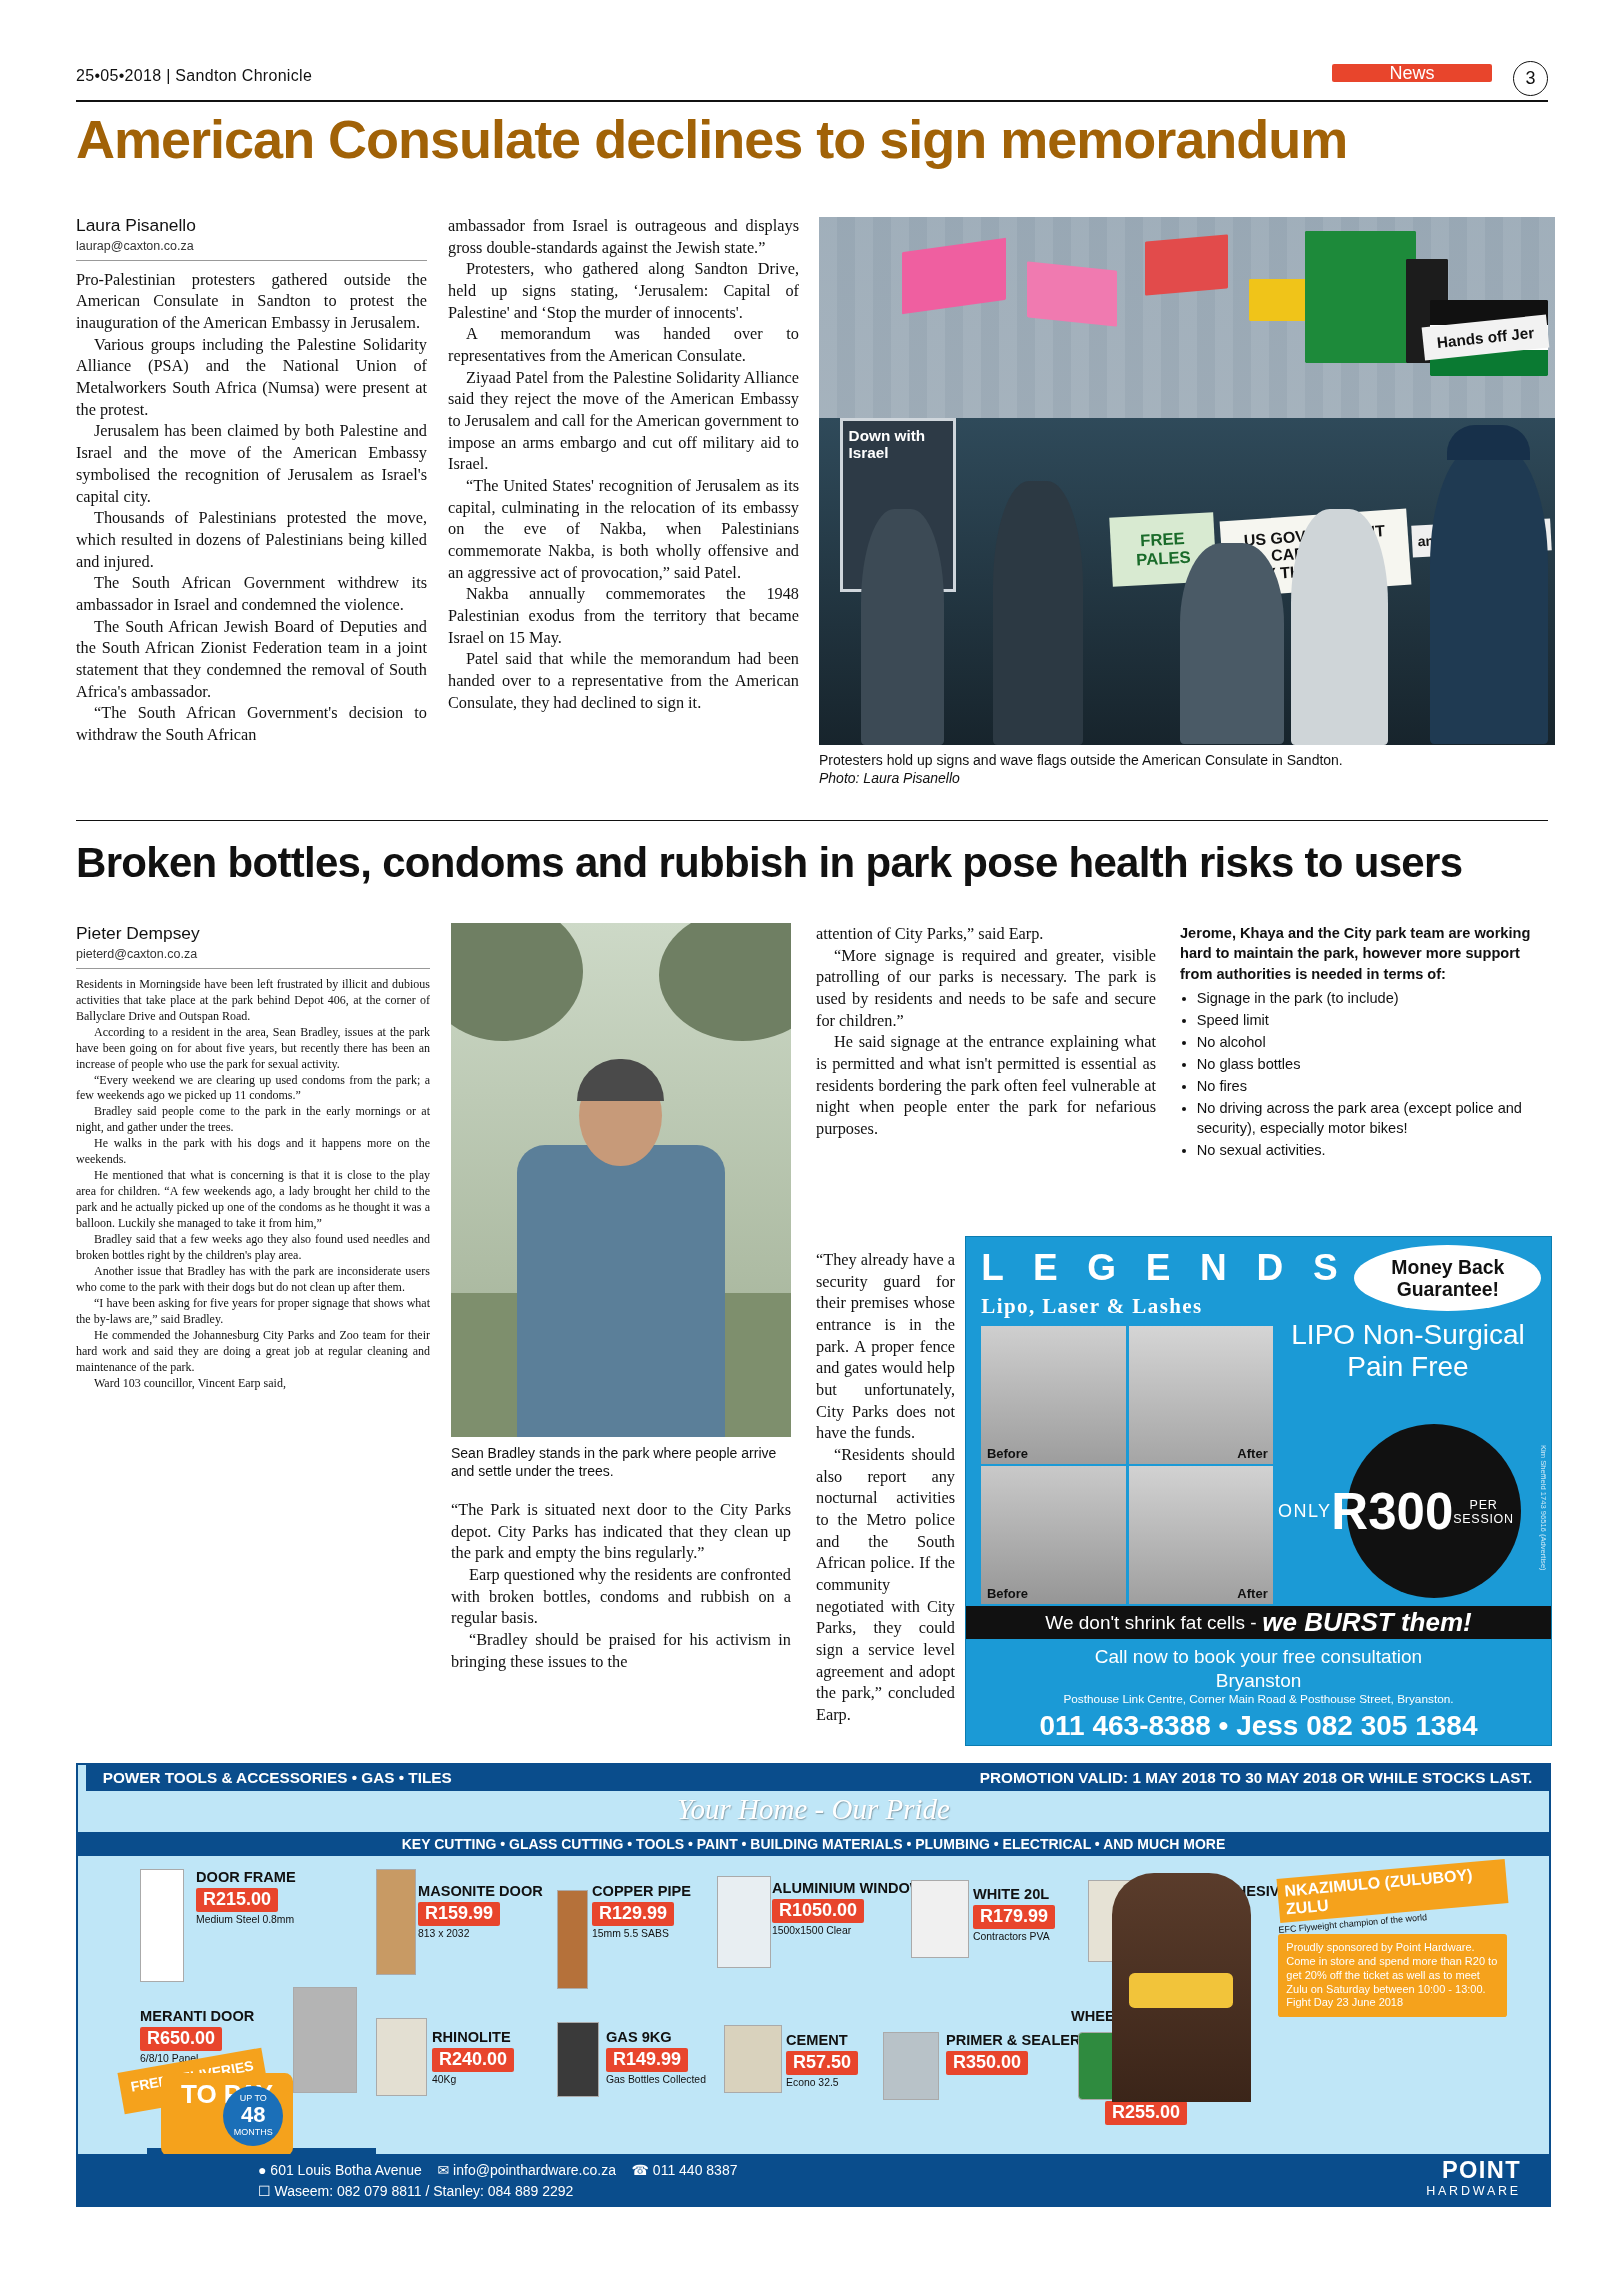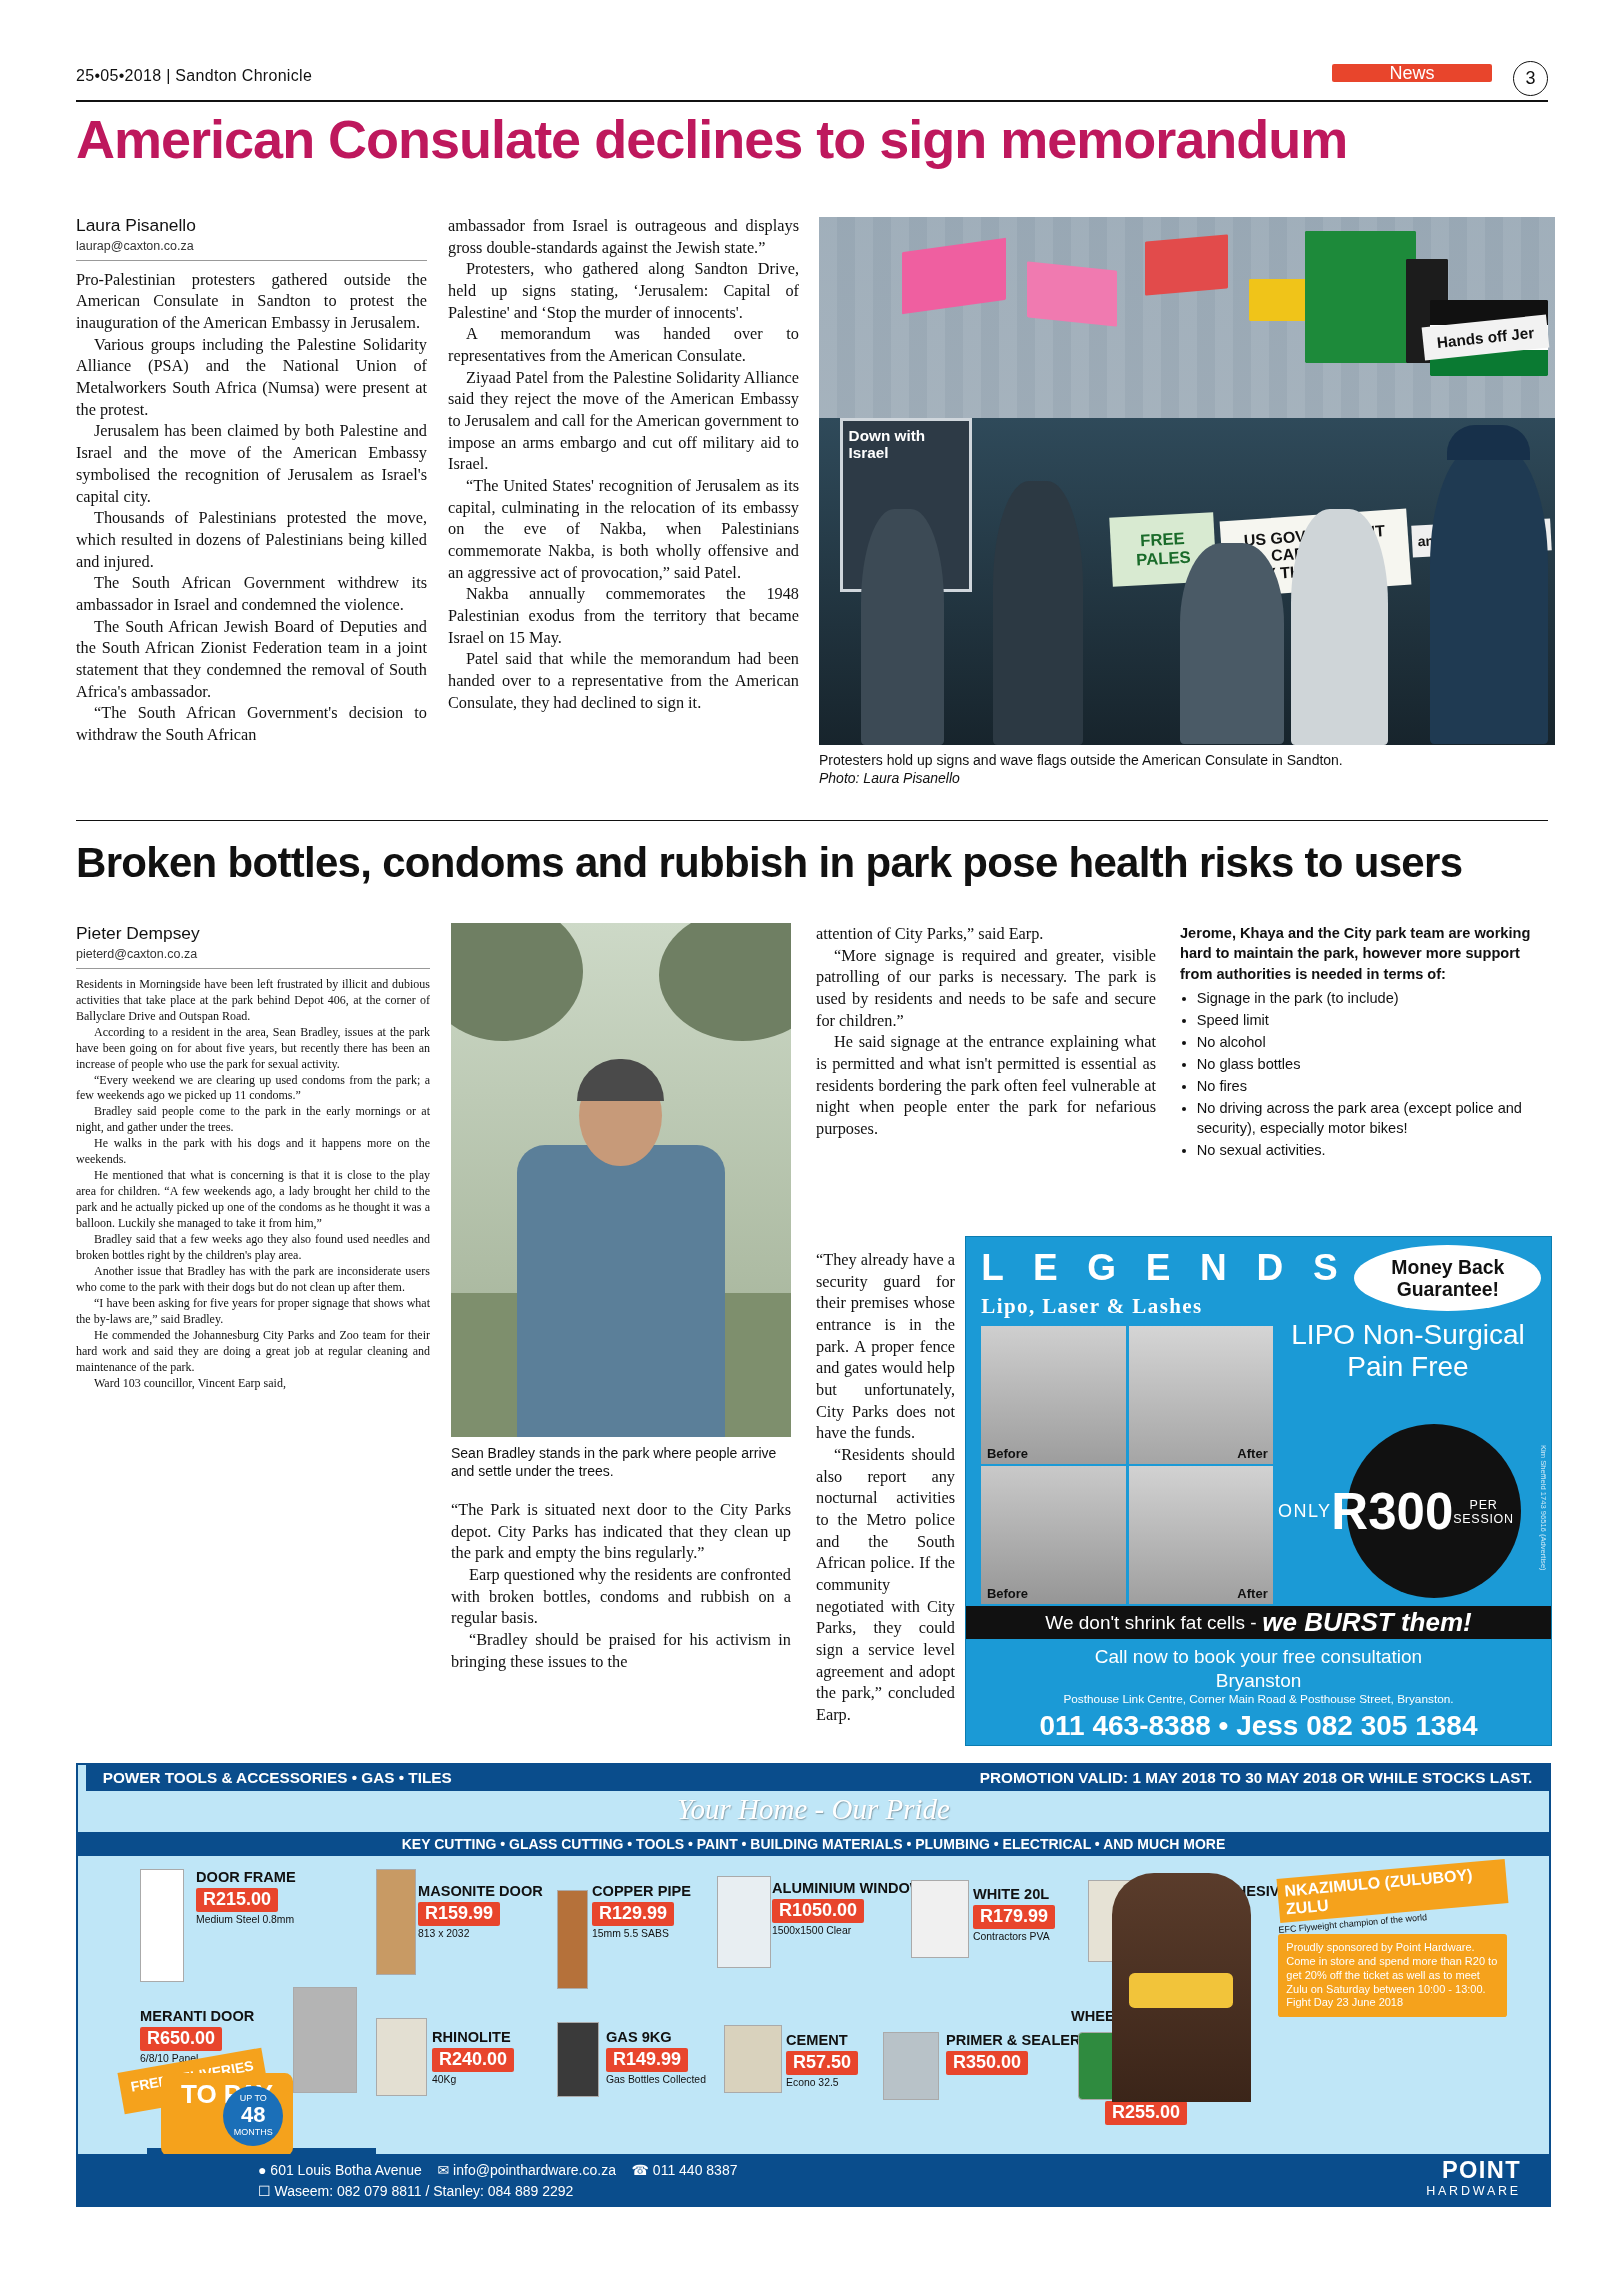--- a/index.html
+++ b/index.html
@@ -31,21 +31,21 @@
     width:33px; height:33px; border:1.4px solid #111; border-radius:50%;
     display:flex; align-items:center; justify-content:center;
     font-family:"Liberation Sans", sans-serif; font-size:18px;
   }
   .rule-top { position:absolute; left:76px; top:100px; width:1472px; height:2.1px; background:#111; }
 
   
   .headline1 {
     position:absolute; left:76px; top:111px; width:1479px;
     font-family:"Liberation Sans", sans-serif;
-    font-weight:bold; font-size:54px; letter-spacing:-1px; color:#be185d;
+    font-weight:bold; font-size:54px; letter-spacing:-1px; color:#a16207;
     line-height:1.05;
   }
 
   
   .byline-name {
     font-family:"Liberation Sans", sans-serif; font-size:17.4px; color:#111;
   }
   .byline-mail {
     font-family:"Liberation Sans", sans-serif; font-size:12.5px; color:#333; margin-top:2.8px;
   }
@@ -320,21 +320,21 @@
     <div class="flag" style="left:611px;top:83px;width:118px;height:76px;background:linear-gradient(#111 0 33%,#fff 33% 66%,#0a7a32 66% 100%);"></div>
 
     <div style="position:absolute;left:604px;top:104px;width:125px;height:33px;background:#f2f2f2;transform:rotate(-6deg);
                 font-family:'Liberation Sans',sans-serif;font-size:15.3px;font-weight:bold;color:#111;display:flex;align-items:center;justify-content:center;">Hands off Jer</div>
     <div style="position:absolute;left:403px;top:298px;width:187px;height:76px;background:#f6f6f0;transform:rotate(-4deg);
                 font-family:'Liberation Sans',sans-serif;font-size:16px;font-weight:bold;color:#111;display:flex;align-items:center;justify-content:center;text-align:center;line-height:1.1;">US GOVERNMENT<br>CAPTURED<br>BY THE ZIONIST</div>
     <div style="position:absolute;left:292px;top:298px;width:104px;height:69px;background:#d8ead1;transform:rotate(-3deg);
                 font-family:'Liberation Sans',sans-serif;font-size:16.7px;font-weight:bold;color:#1a6b2a;display:flex;align-items:center;justify-content:center;text-align:center;line-height:1.1;">FREE<br>PALES</div>
     <div style="position:absolute;left:593px;top:305px;width:139px;height:32px;background:#efefef;transform:rotate(-3deg);
                 font-family:'Liberation Sans',sans-serif;font-size:14px;font-weight:bold;color:#111;display:flex;align-items:center;justify-content:center;">ands off Jerusalem</div>
-    <div style="position:absolute;left:21px;top:201px;width:132px;height:174px;background:#2d3a46;border:3.5px solid #cfd6dc;
+    <div style="position:absolute;left:21px;top:201px;width:116px;height:174px;background:#2d3a46;border:3.5px solid #cfd6dc;
                 font-family:'Liberation Sans',sans-serif;font-size:15.3px;font-weight:bold;color:#fff;padding:5.6px;box-sizing:border-box;line-height:1.15;">Down with Israel</div>
 
     <div class="figure" style="left:42px;top:292px;width:83px;height:236px;background:#3c4a55;"></div>
     <div class="figure" style="left:174px;top:264px;width:90px;height:264px;background:#2c3943;"></div>
     <div class="figure" style="left:361px;top:326px;width:104px;height:201px;background:#4a5a66;"></div>
     <div class="figure" style="left:472px;top:292px;width:97px;height:236px;background:#cfd5d8;"></div>
     <div class="figure" style="left:611px;top:229px;width:118px;height:298px;background:#1f3a52;"></div>
     <div style="position:absolute;left:628px;top:208px;width:83px;height:35px;background:#17304a;border-radius:28px 28px 0 0;"></div>
   </div>
 

